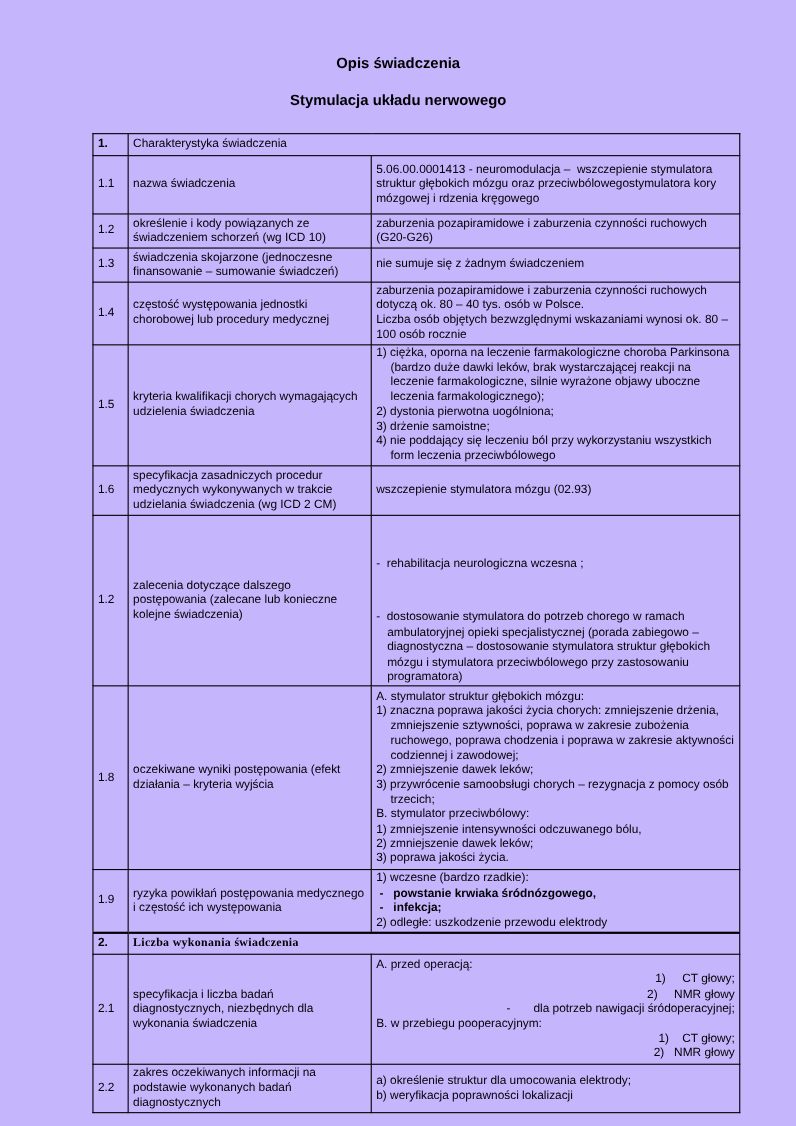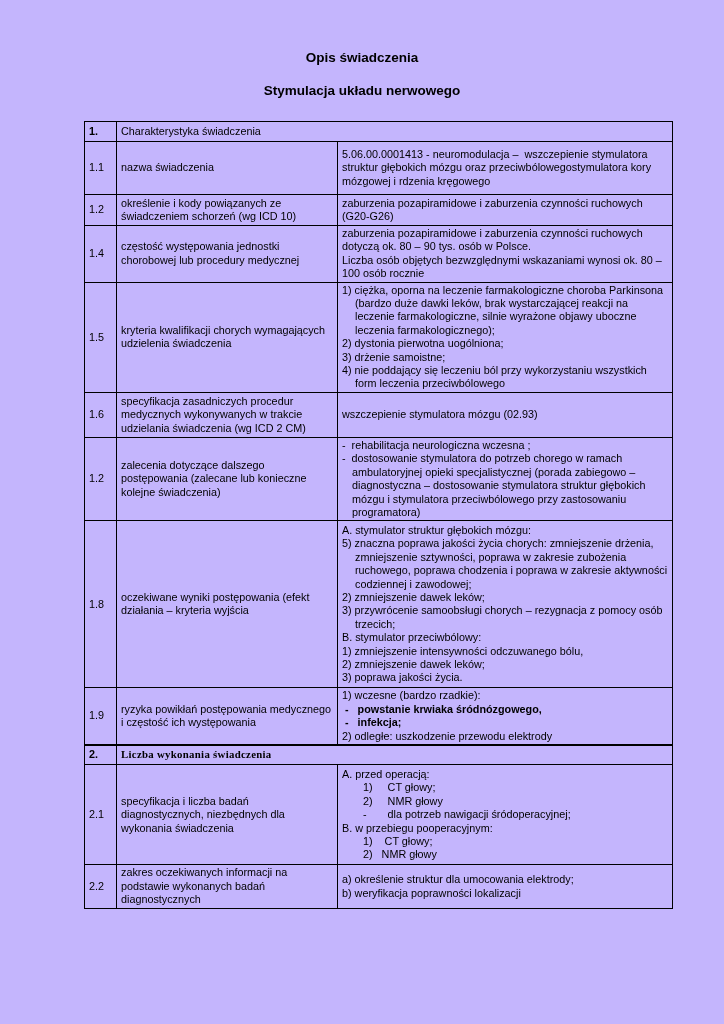--- a/index.html
+++ b/index.html
@@ -39,25 +39,25 @@
     font-weight: bold;
     font-family: "Liberation Serif", serif;
     font-size: 12.5px;
     letter-spacing: 0.3px;
   }
   td.value .ln { white-space: pre-wrap; }
   .b { font-weight: normal; }
   
   .hang { padding-left: 13px; text-indent: -13px; }
   
-  .dashh { padding-left: 10px; text-indent: -10px; }
+  .dashh { padding-left: 10px; text-indent: -10px; margin-top: 36px; }
   
   .dashi { padding-left: 16px; text-indent: -13px; font-weight: bold; }
   
-  .ind { padding-left: 21px; }
+  .ind { padding-left: 21px; text-align: right; }
 </style>
 </head>
 <body>
 
 <div class="page">
 
   <div class="doc-title">
     <p class="t1">Opis świadczenia</p>
     <p class="t2">Stymulacja układu nerwowego</p>
   </div>
@@ -85,26 +85,33 @@
 
     <tr style="height:31px">
       <td class="num">1.2</td>
       <td class="label">określenie i kody powiązanych ze świadczeniem schorzeń (wg ICD 10)</td>
       <td class="value">
         <div class="ln">zaburzenia pozapiramidowe i zaburzenia czynności ruchowych</div>
         <div class="ln b">(G20-G26)</div>
       </td>
     </tr>
 
+    <tr style="height:31px">
+      <td class="num">1.3</td>
+      <td class="label">świadczenia skojarzone (jednoczesne finansowanie –  sumowanie świadczeń)</td>
+      <td class="value">
+        <div class="ln">nie sumuje się z żadnym świadczeniem</div>
+      </td>
+    </tr>
 
     <tr style="height:55px">
       <td class="num">1.4</td>
       <td class="label">częstość występowania jednostki chorobowej lub procedury medycznej</td>
       <td class="value">
-        <div class="ln">zaburzenia pozapiramidowe i zaburzenia czynności ruchowych dotyczą ok. 80 – 90 tys. osób w Polsce.</div>
+        <div class="ln">zaburzenia pozapiramidowe i zaburzenia czynności ruchowych dotyczą ok. 80 – 40 tys. osób w Polsce.</div>
         <div class="ln">Liczba osób objętych bezwzględnymi wskazaniami wynosi ok. 80 – 100 osób rocznie</div>
       </td>
     </tr>
 
     <tr style="height:104px">
       <td class="num">1.5</td>
       <td class="label">kryteria kwalifikacji chorych wymagających udzielenia świadczenia</td>
       <td class="value">
         <div class="ln hang">1) ciężka, oporna na leczenie farmakologiczne choroba Parkinsona (bardzo duże dawki leków, brak wystarczającej reakcji na leczenie farmakologiczne, silnie wyrażone objawy uboczne leczenia farmakologicznego);</div>
         <div class="ln hang">2) dystonia pierwotna uogólniona;</div>
@@ -128,21 +135,21 @@
         <div class="ln dashh">-  rehabilitacja neurologiczna wczesna ;</div>
         <div class="ln dashh">-  dostosowanie stymulatora do potrzeb chorego w ramach ambulatoryjnej opieki specjalistycznej (porada zabiegowo – diagnostyczna – dostosowanie stymulatora struktur głębokich  mózgu i stymulatora przeciwbólowego przy zastosowaniu programatora)</div>
       </td>
     </tr>
 
     <tr style="height:167px">
       <td class="num">1.8</td>
       <td class="label">oczekiwane wyniki postępowania (efekt działania – kryteria wyjścia</td>
       <td class="value">
         <div class="ln">A. stymulator struktur głębokich mózgu:</div>
-        <div class="ln hang">5) znaczna poprawa jakości życia chorych: zmniejszenie drżenia, zmniejszenie sztywności, poprawa w zakresie zubożenia ruchowego, poprawa chodzenia i poprawa w zakresie aktywności codziennej i zawodowej;</div>
+        <div class="ln hang">1) znaczna poprawa jakości życia chorych: zmniejszenie drżenia, zmniejszenie sztywności, poprawa w zakresie zubożenia ruchowego, poprawa chodzenia i poprawa w zakresie aktywności codziennej i zawodowej;</div>
         <div class="ln hang">2) zmniejszenie dawek leków;</div>
         <div class="ln hang">3) przywrócenie samoobsługi chorych – rezygnacja z pomocy osób trzecich;</div>
         <div class="ln">B. stymulator przeciwbólowy:</div>
         <div class="ln hang">1) zmniejszenie intensywności odczuwanego bólu,</div>
         <div class="ln hang">2) zmniejszenie dawek leków;</div>
         <div class="ln hang">3) poprawa jakości życia.</div>
       </td>
     </tr>
 
     <tr style="height:53px">

